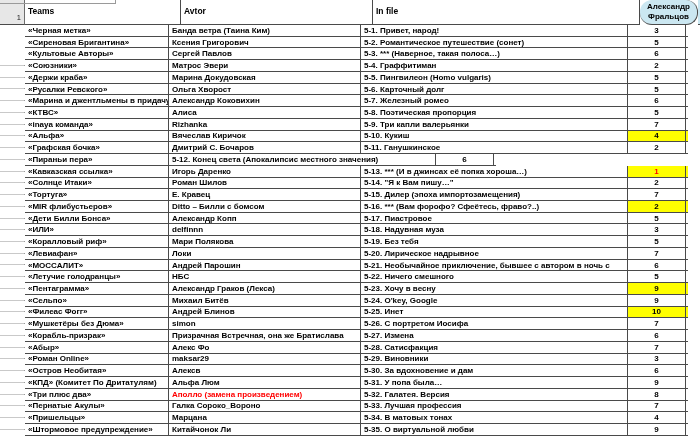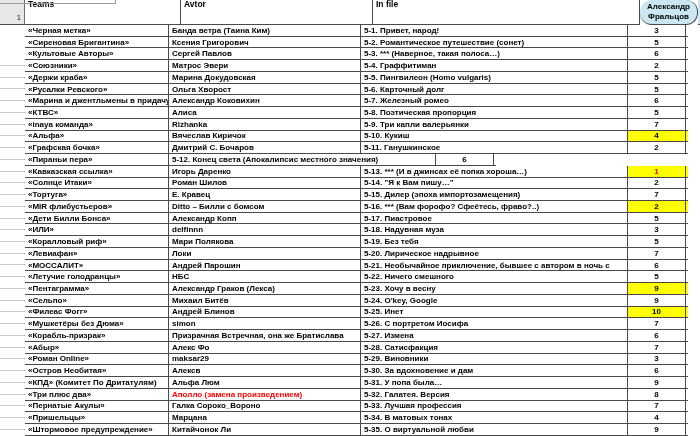--- a/index.html
+++ b/index.html
@@ -19,21 +19,21 @@
     width:700px;height:436px;
     overflow:hidden;
     background:#fff;
   }
   .hrow{display:flex;height:25px;}
   .hcell{
     flex:none;display:flex;overflow:hidden;white-space:nowrap;
     border-right:1px solid var(--grid);
     border-bottom:1px solid var(--grid);
     font-size:8.5px;font-weight:bold;color:#000;
-    align-items:flex-end;padding:0 0 15px 3px;
+    align-items:flex-end;padding:0 0 8px 3px;
   }
   .h-num{
     width:25px;background:var(--numbg);
     border-right:1px solid var(--numborder);
     justify-content:flex-end;padding:0 3px 2px 0;
     font-size:7.5px;font-weight:normal;color:#1a1a1a;
   }
   .h-team{width:156px;}
   .h-avtor{width:192px;}
   .h-file{width:267px;}

